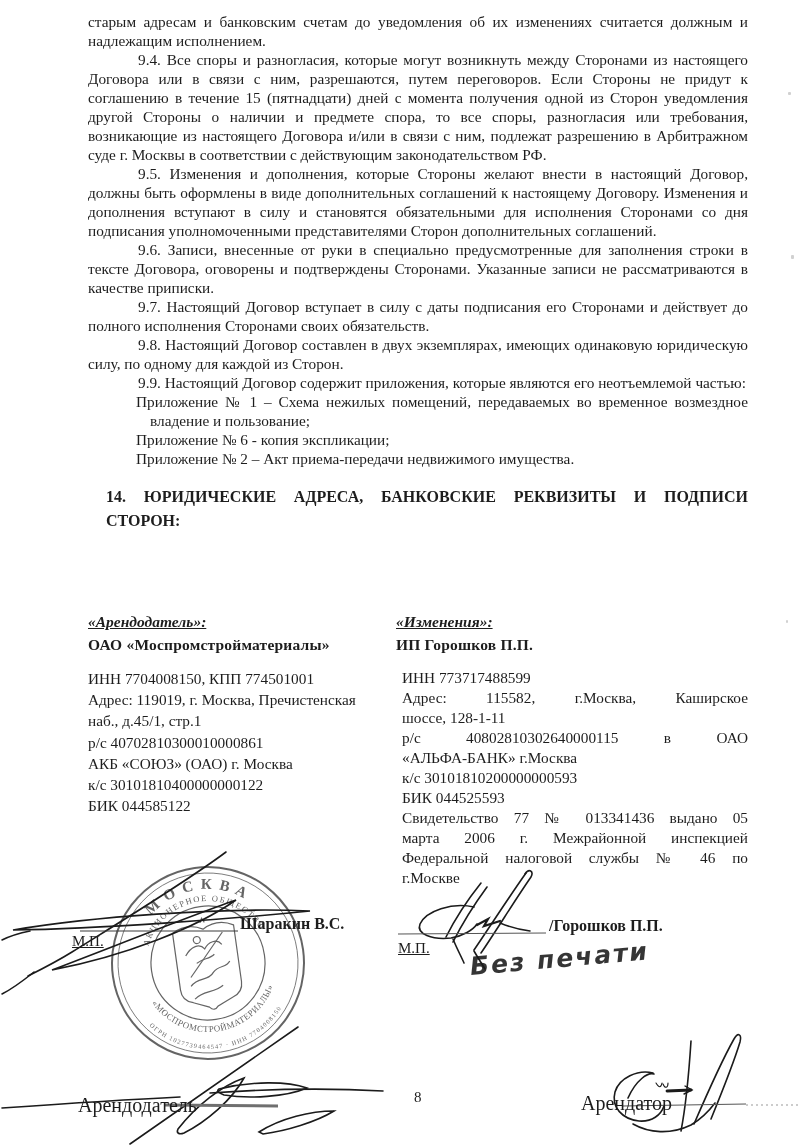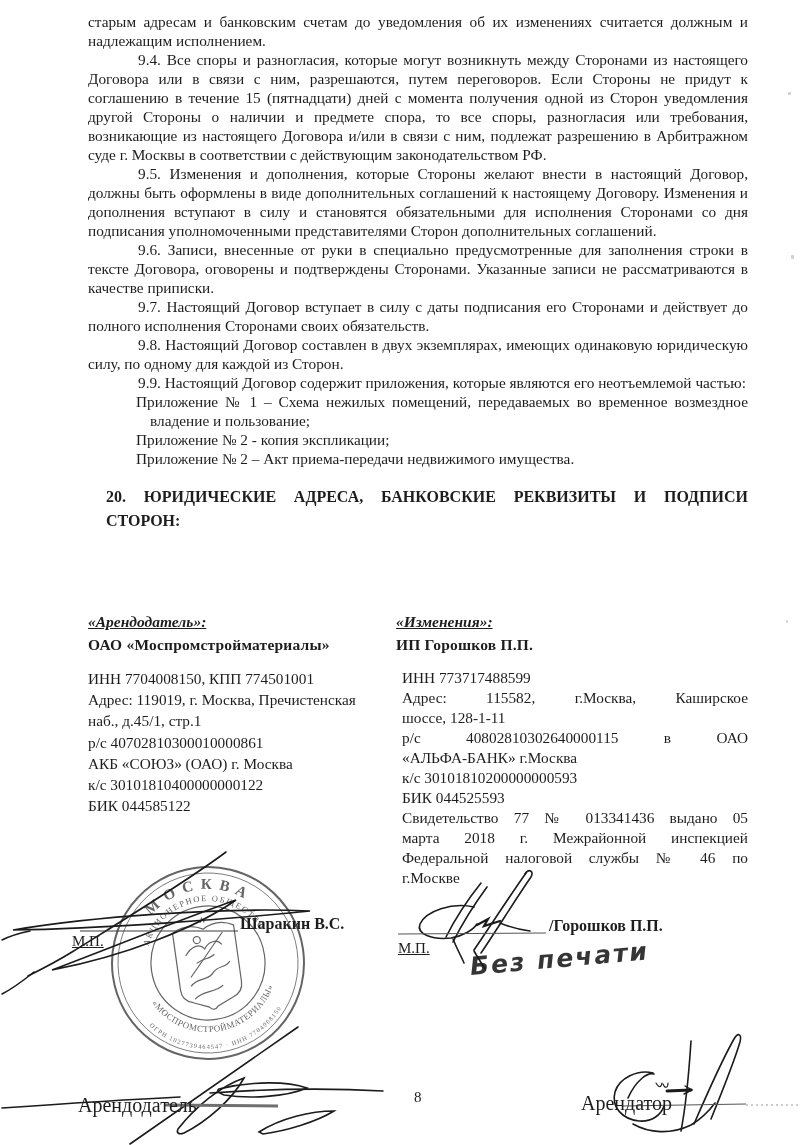--- a/index.html
+++ b/index.html
@@ -56,25 +56,25 @@
         <p class="para">старым адресам и банковским счетам до уведомления об их изменениях считается должным и надлежащим исполнением.</p>
         <p class="para indent">9.4. Все споры и разногласия, которые могут возникнуть между Сторонами из настоящего Договора или в связи с ним, разрешаются, путем переговоров. Если Стороны не придут к соглашению в течение 15 (пятнадцати) дней с момента получения одной из Сторон уведомления другой Стороны о наличии и предмете спора, то все споры, разногласия или требования, возникающие из настоящего Договора и/или в связи с ним, подлежат разрешению в Арбитражном суде г. Москвы в соответствии с действующим законодательством РФ.</p>
         <p class="para indent">9.5. Изменения и дополнения, которые Стороны желают внести в настоящий Договор, должны быть оформлены в виде дополнительных соглашений к настоящему Договору. Изменения и дополнения вступают в силу и становятся обязательными для исполнения Сторонами со дня подписания уполномоченными представителями Сторон дополнительных соглашений.</p>
         <p class="para indent">9.6. Записи, внесенные от руки в специально предусмотренные для заполнения строки в тексте Договора, оговорены и подтверждены Сторонами. Указанные записи не рассматриваются в качестве приписки.</p>
         <p class="para indent">9.7. Настоящий Договор вступает в силу с даты подписания его Сторонами и действует до полного исполнения Сторонами своих обязательств.</p>
         <p class="para indent">9.8. Настоящий Договор составлен в двух экземплярах, имеющих одинаковую юридическую силу, по одному для каждой из Сторон.</p>
         <p class="para indent">9.9. Настоящий Договор содержит приложения, которые являются его неотъемлемой частью:</p>
       </div>
     <div>
         <p class="appendix-line">Приложение № 1 – Схема нежилых помещений, передаваемых во временное возмездное владение и пользование;</p>
-        <p class="appendix-line">Приложение № 2 - копия экспликации;</p>
+        <p class="appendix-line">Приложение № 6 - копия экспликации;</p>
         <p class="appendix-line">Приложение № 2 – Акт приема-передачи недвижимого имущества.</p>
       </div>
     <div class="heading">
-      <div class="h1l">20. ЮРИДИЧЕСКИЕ АДРЕСА, БАНКОВСКИЕ РЕКВИЗИТЫ И ПОДПИСИ</div>
+      <div class="h1l">14. ЮРИДИЧЕСКИЕ АДРЕСА, БАНКОВСКИЕ РЕКВИЗИТЫ И ПОДПИСИ</div>
       <div class="h2l">СТОРОН:</div>
     </div>
   </div>
 
   <div class="columns">
     <div class="col left">
       <div class="role">«Арендодатель»:</div>
       <div class="pname">ОАО «Моспромстройматериалы»</div>
       <div class="details">
           <div class="detail-line">ИНН 7704008150, КПП 774501001</div>
@@ -91,21 +91,21 @@
       <div class="pname">ИП  Горошков П.П.</div>
       <div class="details">
           <div class="detail-line">ИНН 773717488599</div>
           <div class="detail-line">Адрес: 115582, г.Москва, Каширское</div>
           <div class="detail-line">шоссе, 128-1-11</div>
           <div class="detail-line">р/с 40802810302640000115 в ОАО</div>
           <div class="detail-line">«АЛЬФА-БАНК» г.Москва</div>
           <div class="detail-line">к/с  30101810200000000593</div>
           <div class="detail-line">БИК 044525593</div>
           <div class="detail-line">Свидетельство 77 № 013341436 выдано 05</div>
-          <div class="detail-line">марта 2018 г. Межрайонной инспекцией</div>
+          <div class="detail-line">марта 2006 г. Межрайонной инспекцией</div>
           <div class="detail-line">Федеральной налоговой службы № 46 по</div>
           <div class="detail-line">г.Москве</div>
         </div>
     </div>
   </div>
 
   <svg class="overlay" style="left:108px;top:863px;" width="200" height="200" viewBox="0 0 200 200">
     <g transform="rotate(-8 100 100)" stroke="#4a4a4a" fill="none" opacity="0.85">
       <circle cx="100" cy="100" r="96" stroke-width="2"></circle>
       <circle cx="100" cy="100" r="90" stroke-width="0.8"></circle>

